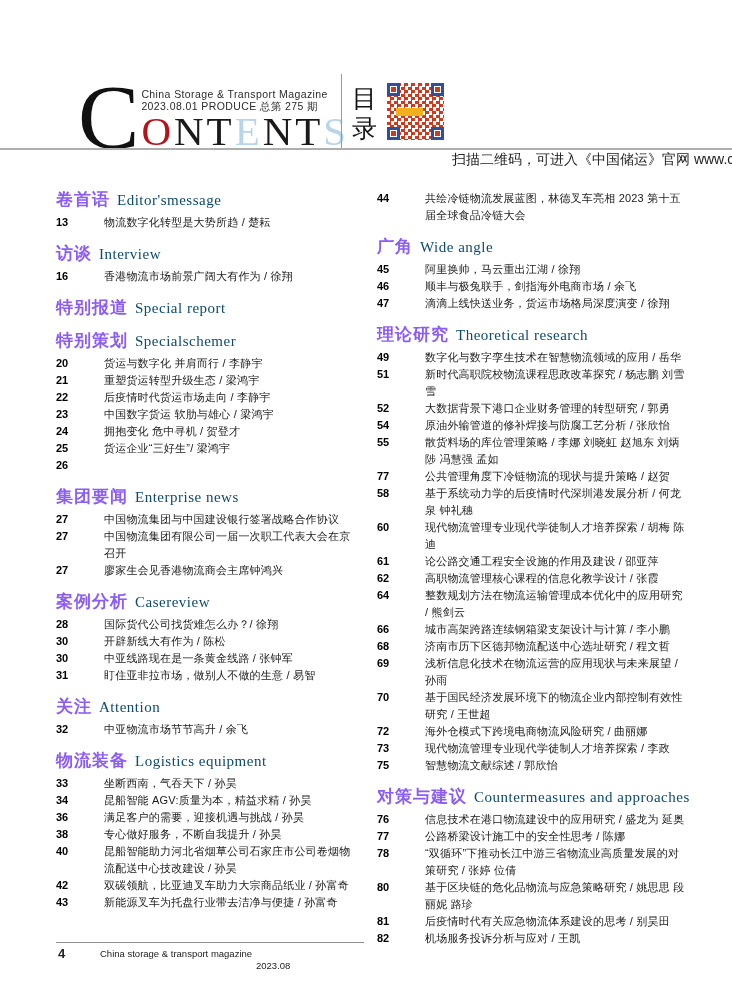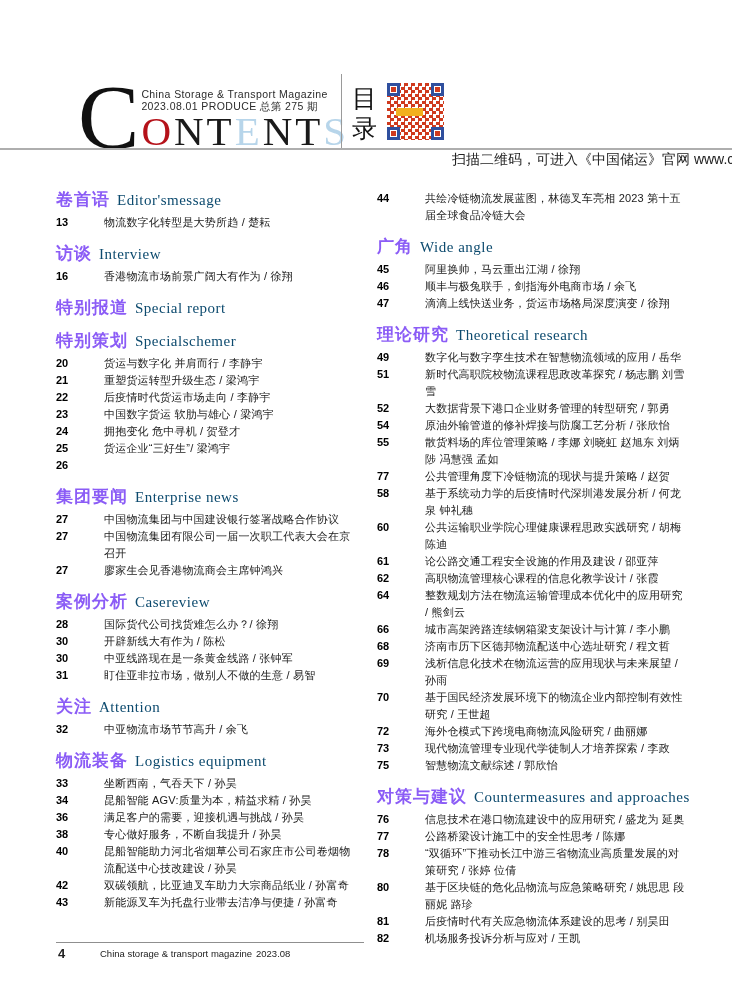--- a/index.html
+++ b/index.html
@@ -43,21 +43,21 @@
 
   .toc-item{display:flex;font-size:11px;line-height:17px;}
   .page-num{flex:0 0 48px;font-weight:bold;color:#000;}
   .item-title{flex:1;color:#1a1a1a;letter-spacing:.2px;}
 
   
   .footer-rule{position:absolute;left:56px;top:942px;width:308px;height:1px;background:#8f8f8f;}
   .footer{position:absolute;left:56px;top:948px;width:640px;font-size:9.5px;color:#222;}
   .footer .pn{position:absolute;left:2px;top:-2px;font-size:13px;font-weight:bold;}
   .footer .mag{position:absolute;left:44px;top:0;}
-  .footer .iss{position:absolute;left:200px;top:0;}
+  .footer .iss{position:absolute;left:200px;top:12px;}
 </style>
 </head>
 <body>
 
 <div class="page">
 
   <div class="logo-block">
     <span class="big-c">C</span>
     <div class="logo-right">
       <div class="tagline">China Storage &amp; Transport Magazine</div>
@@ -230,21 +230,21 @@
       <div class="toc-item">
         <span class="page-num">77</span>
         <span class="item-title">公共管理角度下冷链物流的现状与提升策略 / 赵贺</span>
       </div>
       <div class="toc-item">
         <span class="page-num">58</span>
         <span class="item-title">基于系统动力学的后疫情时代深圳港发展分析 / 何龙泉 钟礼穗</span>
       </div>
       <div class="toc-item">
         <span class="page-num">60</span>
-        <span class="item-title">公共运输职业学院心理健康课程思政实践研究 / 胡梅 陈迪</span>
+        <span class="item-title">现代物流管理专业现代学徒制人才培养探索 / 胡梅 陈迪</span>
       </div>
       <div class="toc-item">
         <span class="page-num">61</span>
         <span class="item-title">论公路交通工程安全设施的作用及建设 / 邵亚萍</span>
       </div>
       <div class="toc-item">
         <span class="page-num">62</span>
         <span class="item-title">高职物流管理核心课程的信息化教学设计 / 张霞</span>
       </div>
       <div class="toc-item">

